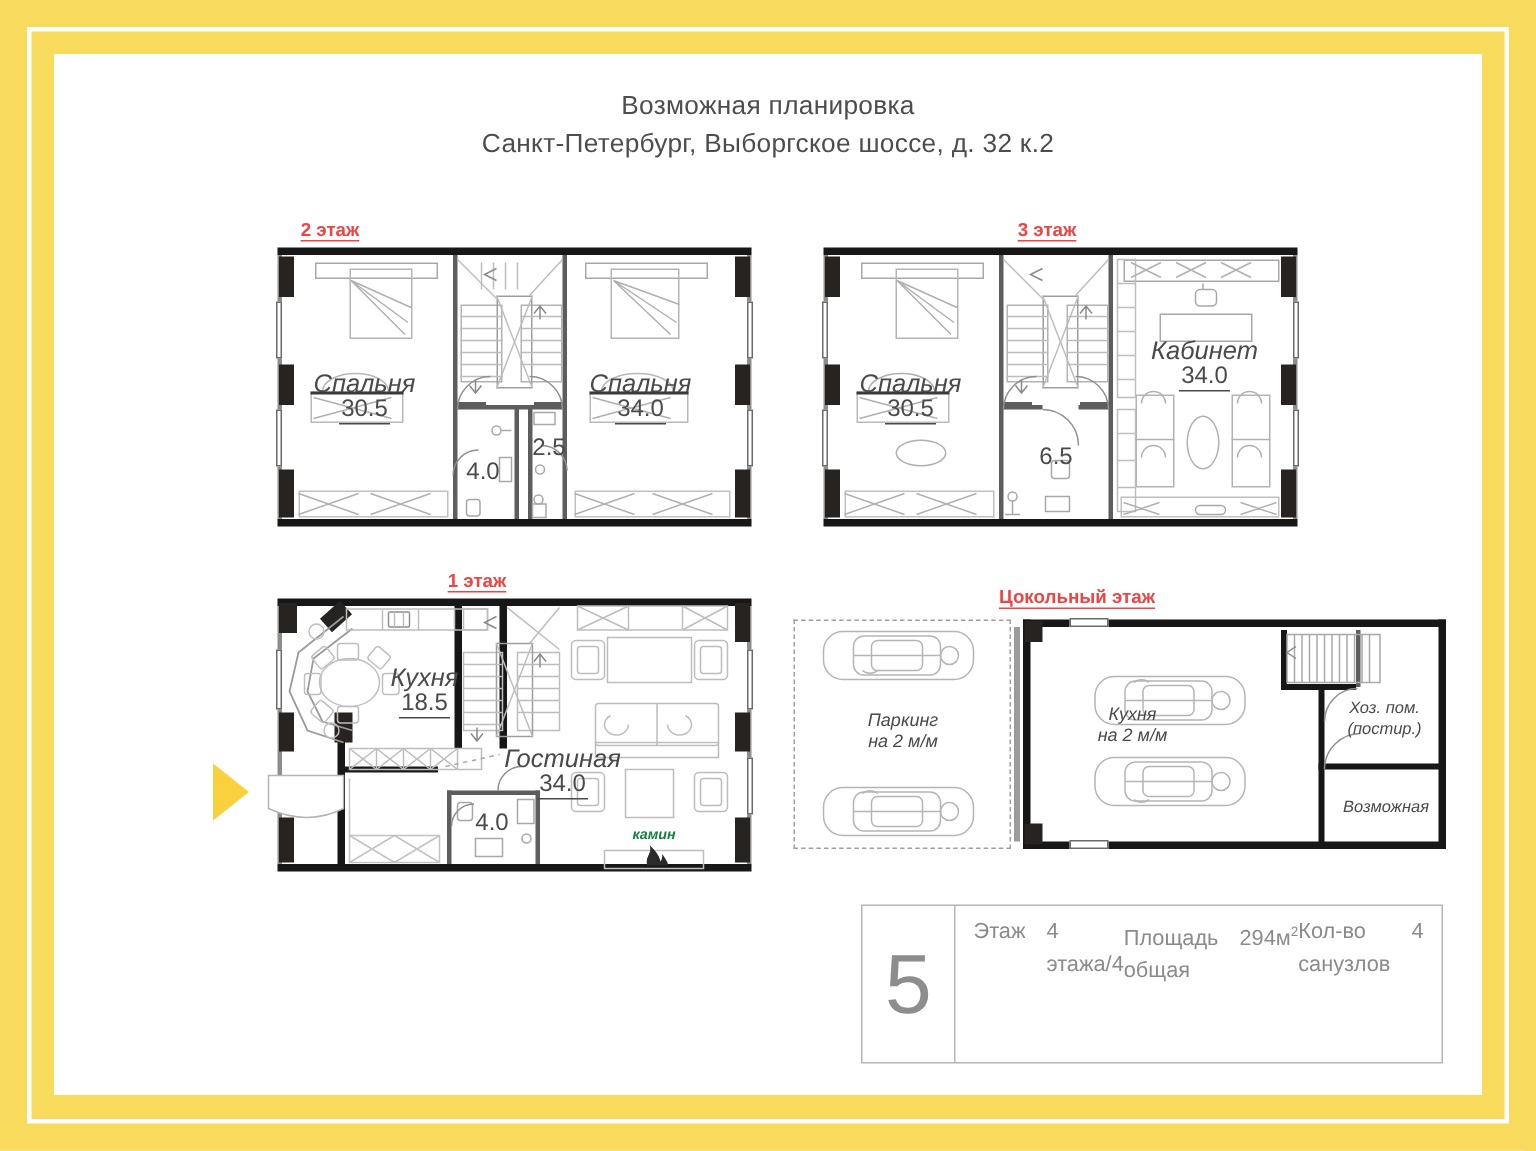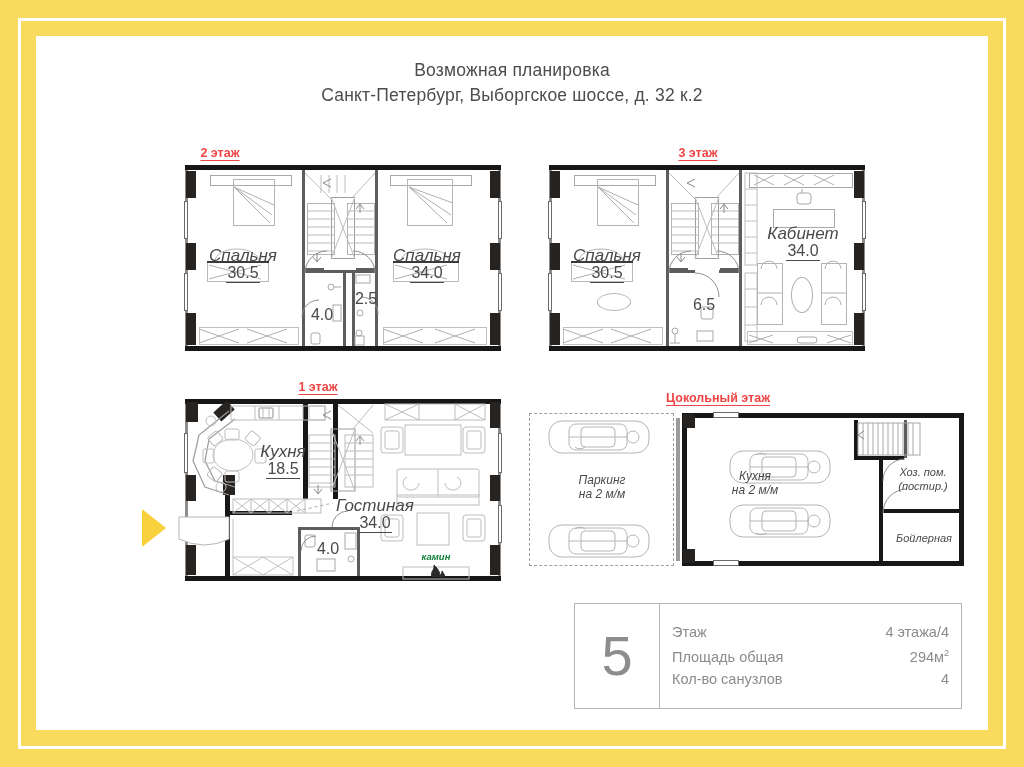--- a/index.html
+++ b/index.html
@@ -39,21 +39,21 @@
   .rm.sm .nm{font-size:9.5px;line-height:12px;}
   .box{position:absolute;border:1px solid #a8a8a8;box-sizing:border-box;}
   .oval{position:absolute;border:1px solid #b0b0b0;border-radius:50%;box-sizing:border-box;}
   .dashed{position:absolute;border:1px dashed #9f9f9f;box-sizing:border-box;}
   svg.ov{position:absolute;left:0;top:0;overflow:visible;}
 
   
   .info{position:absolute;border:1px solid #b6b6b6;box-sizing:border-box;display:flex;background:#fff;}
   .info .num{width:84px;display:flex;align-items:center;justify-content:center;
              border-right:1px solid #b6b6b6;font-size:56px;color:#8d8d8d;line-height:1;}
-  .info .rows{flex:1;padding:7px 12px 7px 12px;display:flex;flex-direction:column;justify-content:center;}
+  .info .rows{flex:1;padding:7px 12px 7px 12px;display:flex;flex-direction:row;justify-content:center;}
   .info .row{display:flex;justify-content:space-between;align-items:baseline;font-size:14.5px;color:#8b8b8b;line-height:21.5px;}
   .info .row .v{color:#8b8b8b;margin-left:14px;}
   sup{font-size:9px;vertical-align:super;}
 
   .tri{position:absolute;width:0;height:0;border-top:19px solid transparent;border-bottom:19px solid transparent;border-left:24px solid #F8D13C;}
 </style>
 </head>
 <body>
 
 <div id="root">
@@ -547,21 +547,21 @@
       </svg>
       <div class="rm" style="left:24px;top:56px;width:110px;">
         <div class="nm" style="font-size:12px;">Кухня</div>
         <div class="nm" style="font-size:12px;">на 2 м/м</div>
       </div>
       <div class="rm" style="left:206px;top:52px;width:82px;">
         <div class="nm" style="font-size:11px;">Хоз. пом.</div>
         <div class="nm" style="font-size:11px;">(постир.)</div>
       </div>
       <div class="rm" style="left:206px;top:118px;width:84px;">
-        <div class="nm" style="font-size:11px;">Бойлерная</div>
+        <div class="nm" style="font-size:11px;">Возможная</div>
       </div>
     </div>
 
     <div class="info" style="left:538px;top:567px;width:388px;height:106px;">
       <div class="num">5</div>
       <div class="rows">
         <div class="row">
           <span class="l">Этаж</span>
           <span class="v">4 этажа/4</span>
         </div>

